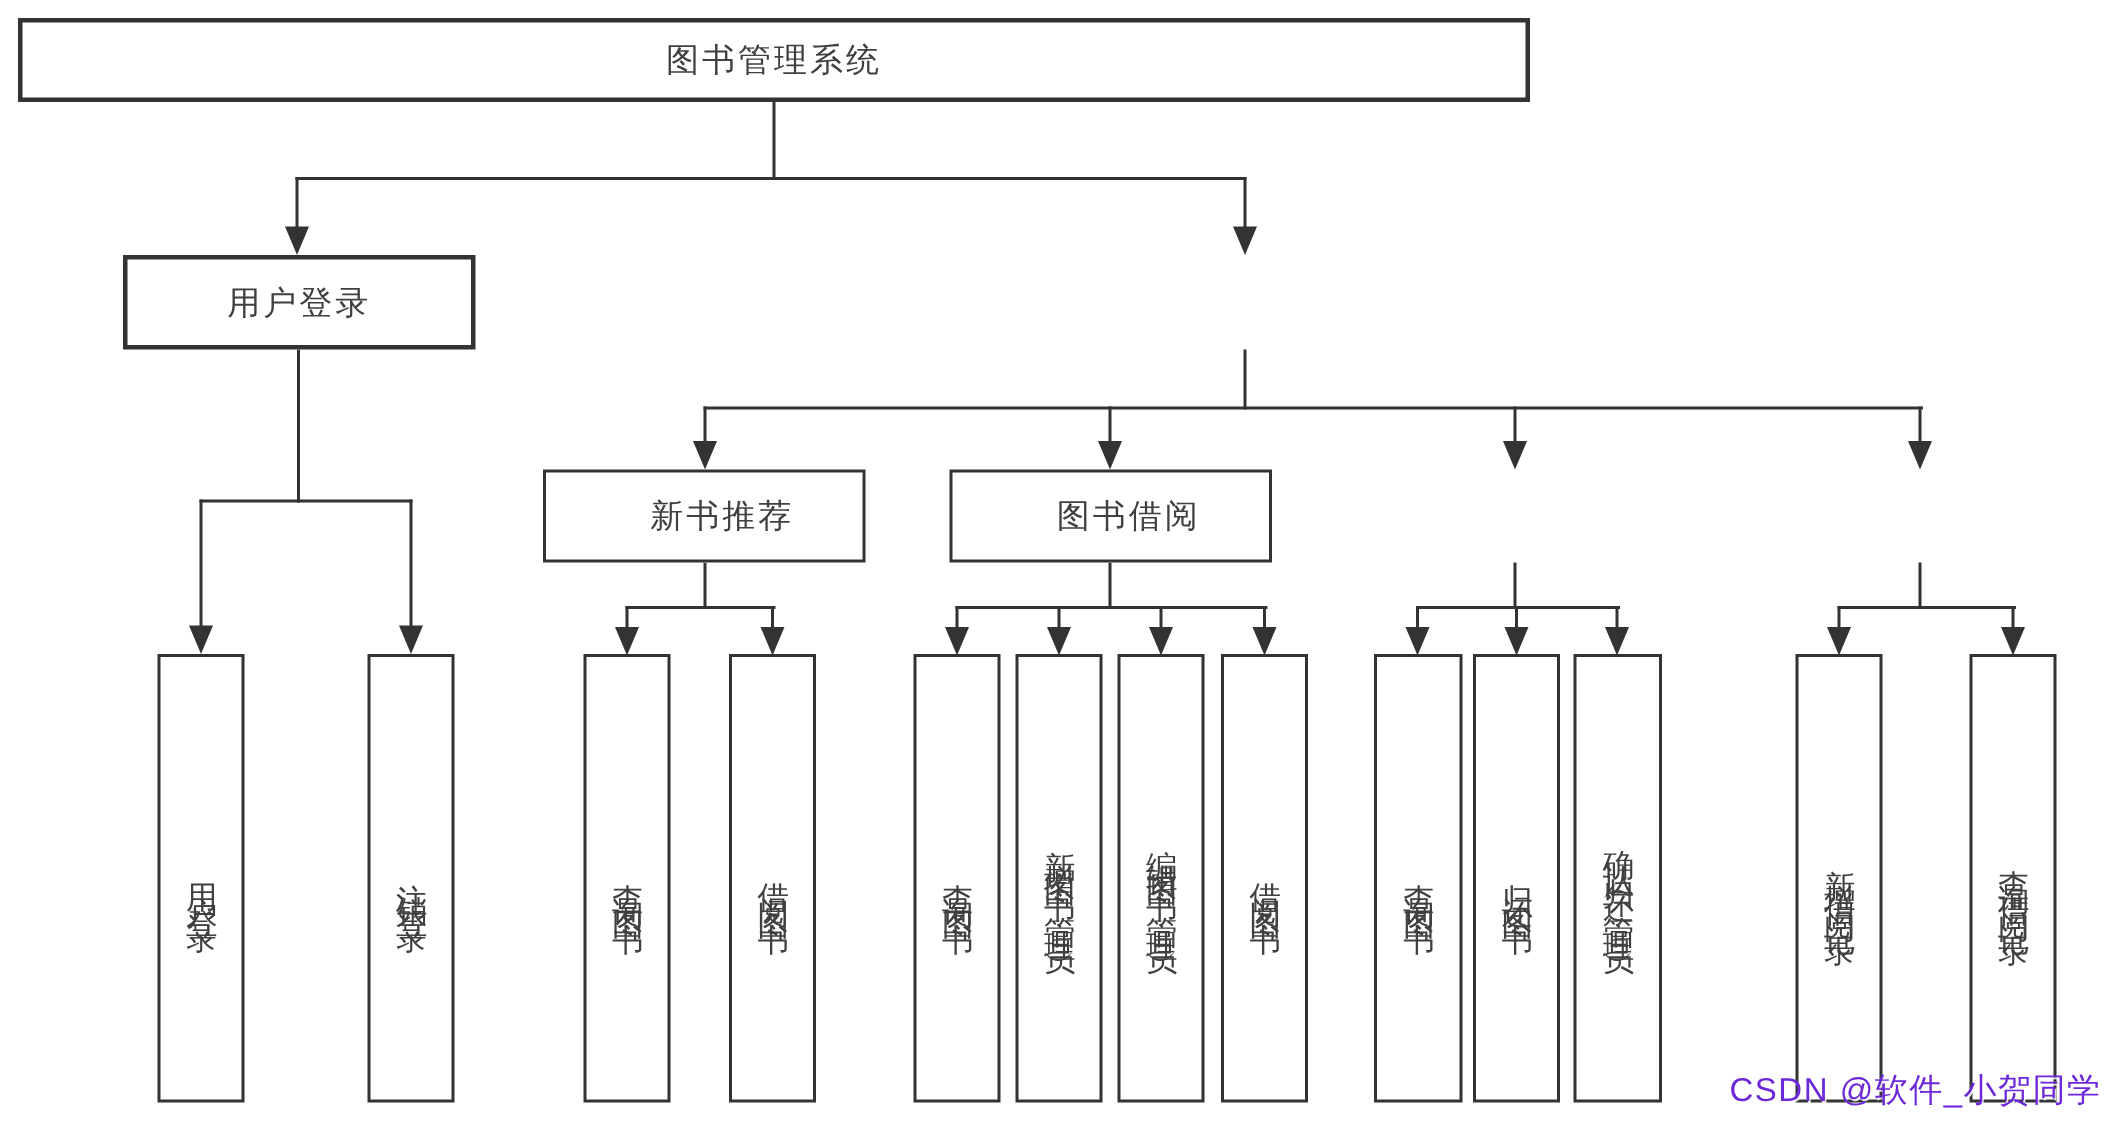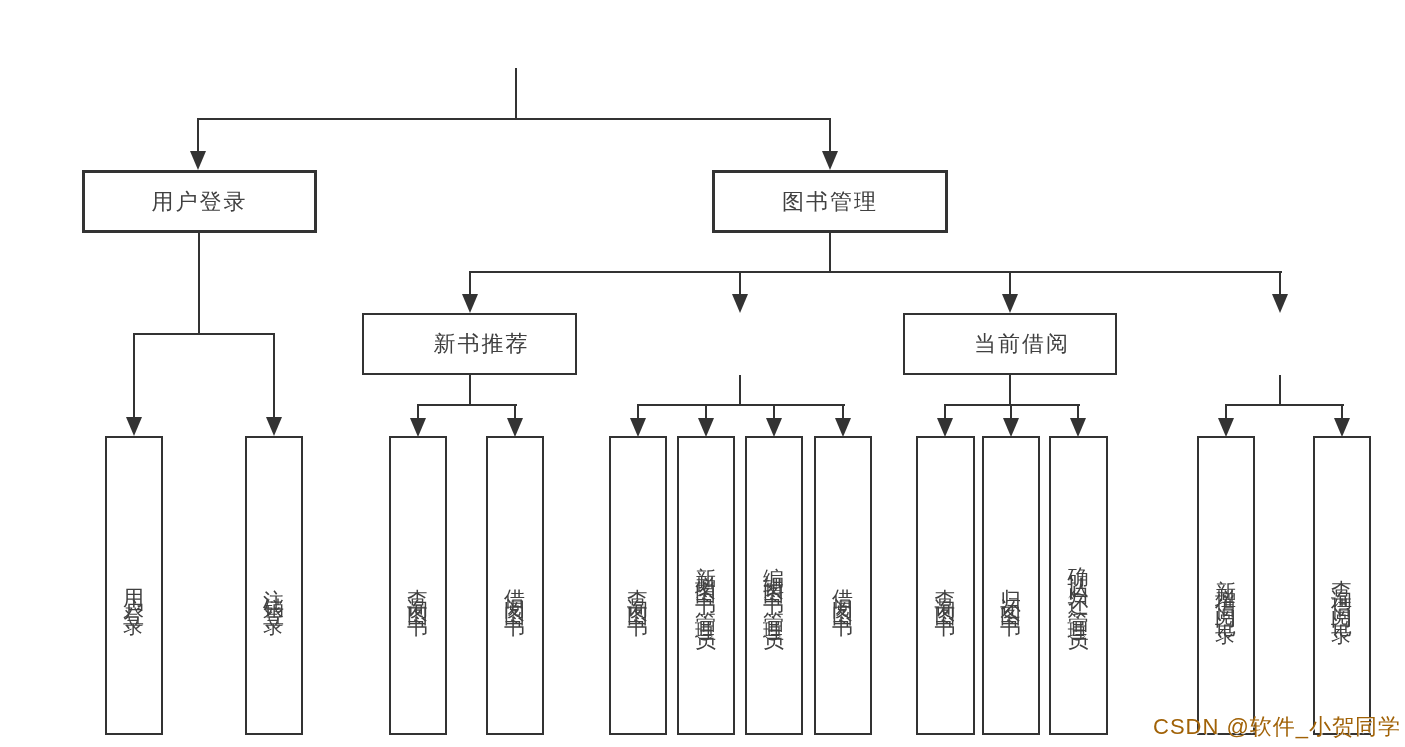--- a/index.html
+++ b/index.html
@@ -20,21 +20,21 @@
     margin-bottom:-9px;
   }
   .vline{position:absolute;width:2px;background:#333333;}
   .hline{position:absolute;height:2px;background:#333333;}
   .arrow{
     position:absolute;width:0;height:0;
     border-left:8px solid transparent;border-right:8px solid transparent;
     border-top:19px solid #333333;
   }
   .watermark{
-    position:absolute;left:1153px;top:712px;font-size:22px;color:#a16207;
+    position:absolute;left:1153px;top:712px;font-size:22px;color:#6d28d9;
     letter-spacing:1px;text-shadow:1px 1px 0 rgba(255,255,255,0.85);white-space:nowrap;
   }
 </style>
 </head>
 <body>
 
 <div class="canvas">
 
   <div class="vline" style="left:515px;top:68px;height:52px;"></div>
   <div class="hline" style="left:197px;top:118px;width:634px;"></div>
@@ -88,33 +88,33 @@
   <div class="vline" style="left:1077px;top:404px;height:18px;"></div>
   <div class="arrow" style="left:1070px;top:418px;"></div>
 
   <div class="vline" style="left:1279px;top:375px;height:31px;"></div>
   <div class="hline" style="left:1225px;top:404px;width:119px;"></div>
   <div class="vline" style="left:1225px;top:404px;height:18px;"></div>
   <div class="arrow" style="left:1218px;top:418px;"></div>
   <div class="vline" style="left:1341px;top:404px;height:18px;"></div>
   <div class="arrow" style="left:1334px;top:418px;"></div>
 
+  <div class="box" style="left:12px;top:12px;width:1008px;height:56px;">
+    <span>图书管理系统</span>
+  </div>
 
   <div class="box" style="left:82px;top:170px;width:235px;height:63px;">
     <span>用户登录</span>
-  </div>
-  <div class="box" style="left:712px;top:170px;width:236px;height:63px;">
-    <span>图书管理</span>
   </div>
 
   <div class="box lvl3" style="left:362px;top:313px;width:215px;height:62px;">
     <span>新书推荐</span>
   </div>
-  <div class="box lvl3" style="left:903px;top:313px;width:214px;height:62px;">
-    <span>当前借阅</span>
+  <div class="box lvl3" style="left:633px;top:313px;width:215px;height:62px;">
+    <span>图书借阅</span>
   </div>
 
   <div class="box leaf" style="left:105px;top:436px;width:58px;height:299px;">
     <span class="vtext">用户登录</span>
   </div>
   <div class="box leaf" style="left:245px;top:436px;width:58px;height:299px;">
     <span class="vtext">注销登录</span>
   </div>
 
   <div class="box leaf" style="left:389px;top:436px;width:58px;height:299px;">

